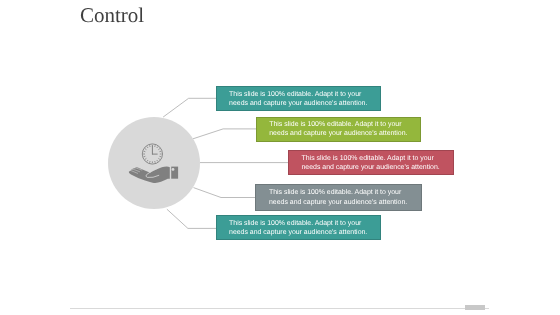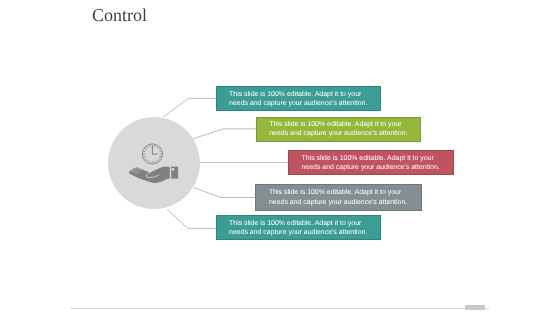--- a/index.html
+++ b/index.html
@@ -1,23 +1,23 @@
 <!DOCTYPE html>
 <html><head>
 <meta charset="utf-8">
 <style>
   html,body{margin:0;padding:0;background:#ffffff;}
   body{width:560px;height:315px;overflow:hidden;
        font-family:"Liberation Sans",sans-serif;
        -webkit-font-smoothing:antialiased;text-rendering:geometricPrecision;}
   #slide{position:relative;width:560px;height:315px;background:#ffffff;}
 
-  #page-title{position:absolute;left:92px;top:5.4px;
+  #page-title{position:absolute;left:80px;top:5.4px;
               font-family:"Liberation Serif",serif;
-              font-size:18px;line-height:21px;color:#3f3f3f;white-space:nowrap;}
+              font-size:21px;line-height:21px;color:#3f3f3f;white-space:nowrap;}
 
   .callout{position:absolute;box-sizing:border-box;color:#ffffff;
            display:flex;align-items:center;justify-content:center;
            border:0.6px solid rgba(0,0,0,0.16);}
   .callout .callout-text{display:block;font-size:6.95px;line-height:9.3px;
            width:139px;position:relative;top:0.4px;}
 
   #connector-lines{position:absolute;left:0;top:0;width:560px;height:315px;}
   #icon-circle{position:absolute;border-radius:50%;}
   #hand-holding-clock-icon{position:absolute;left:126px;top:140px;width:56px;height:46px;}

